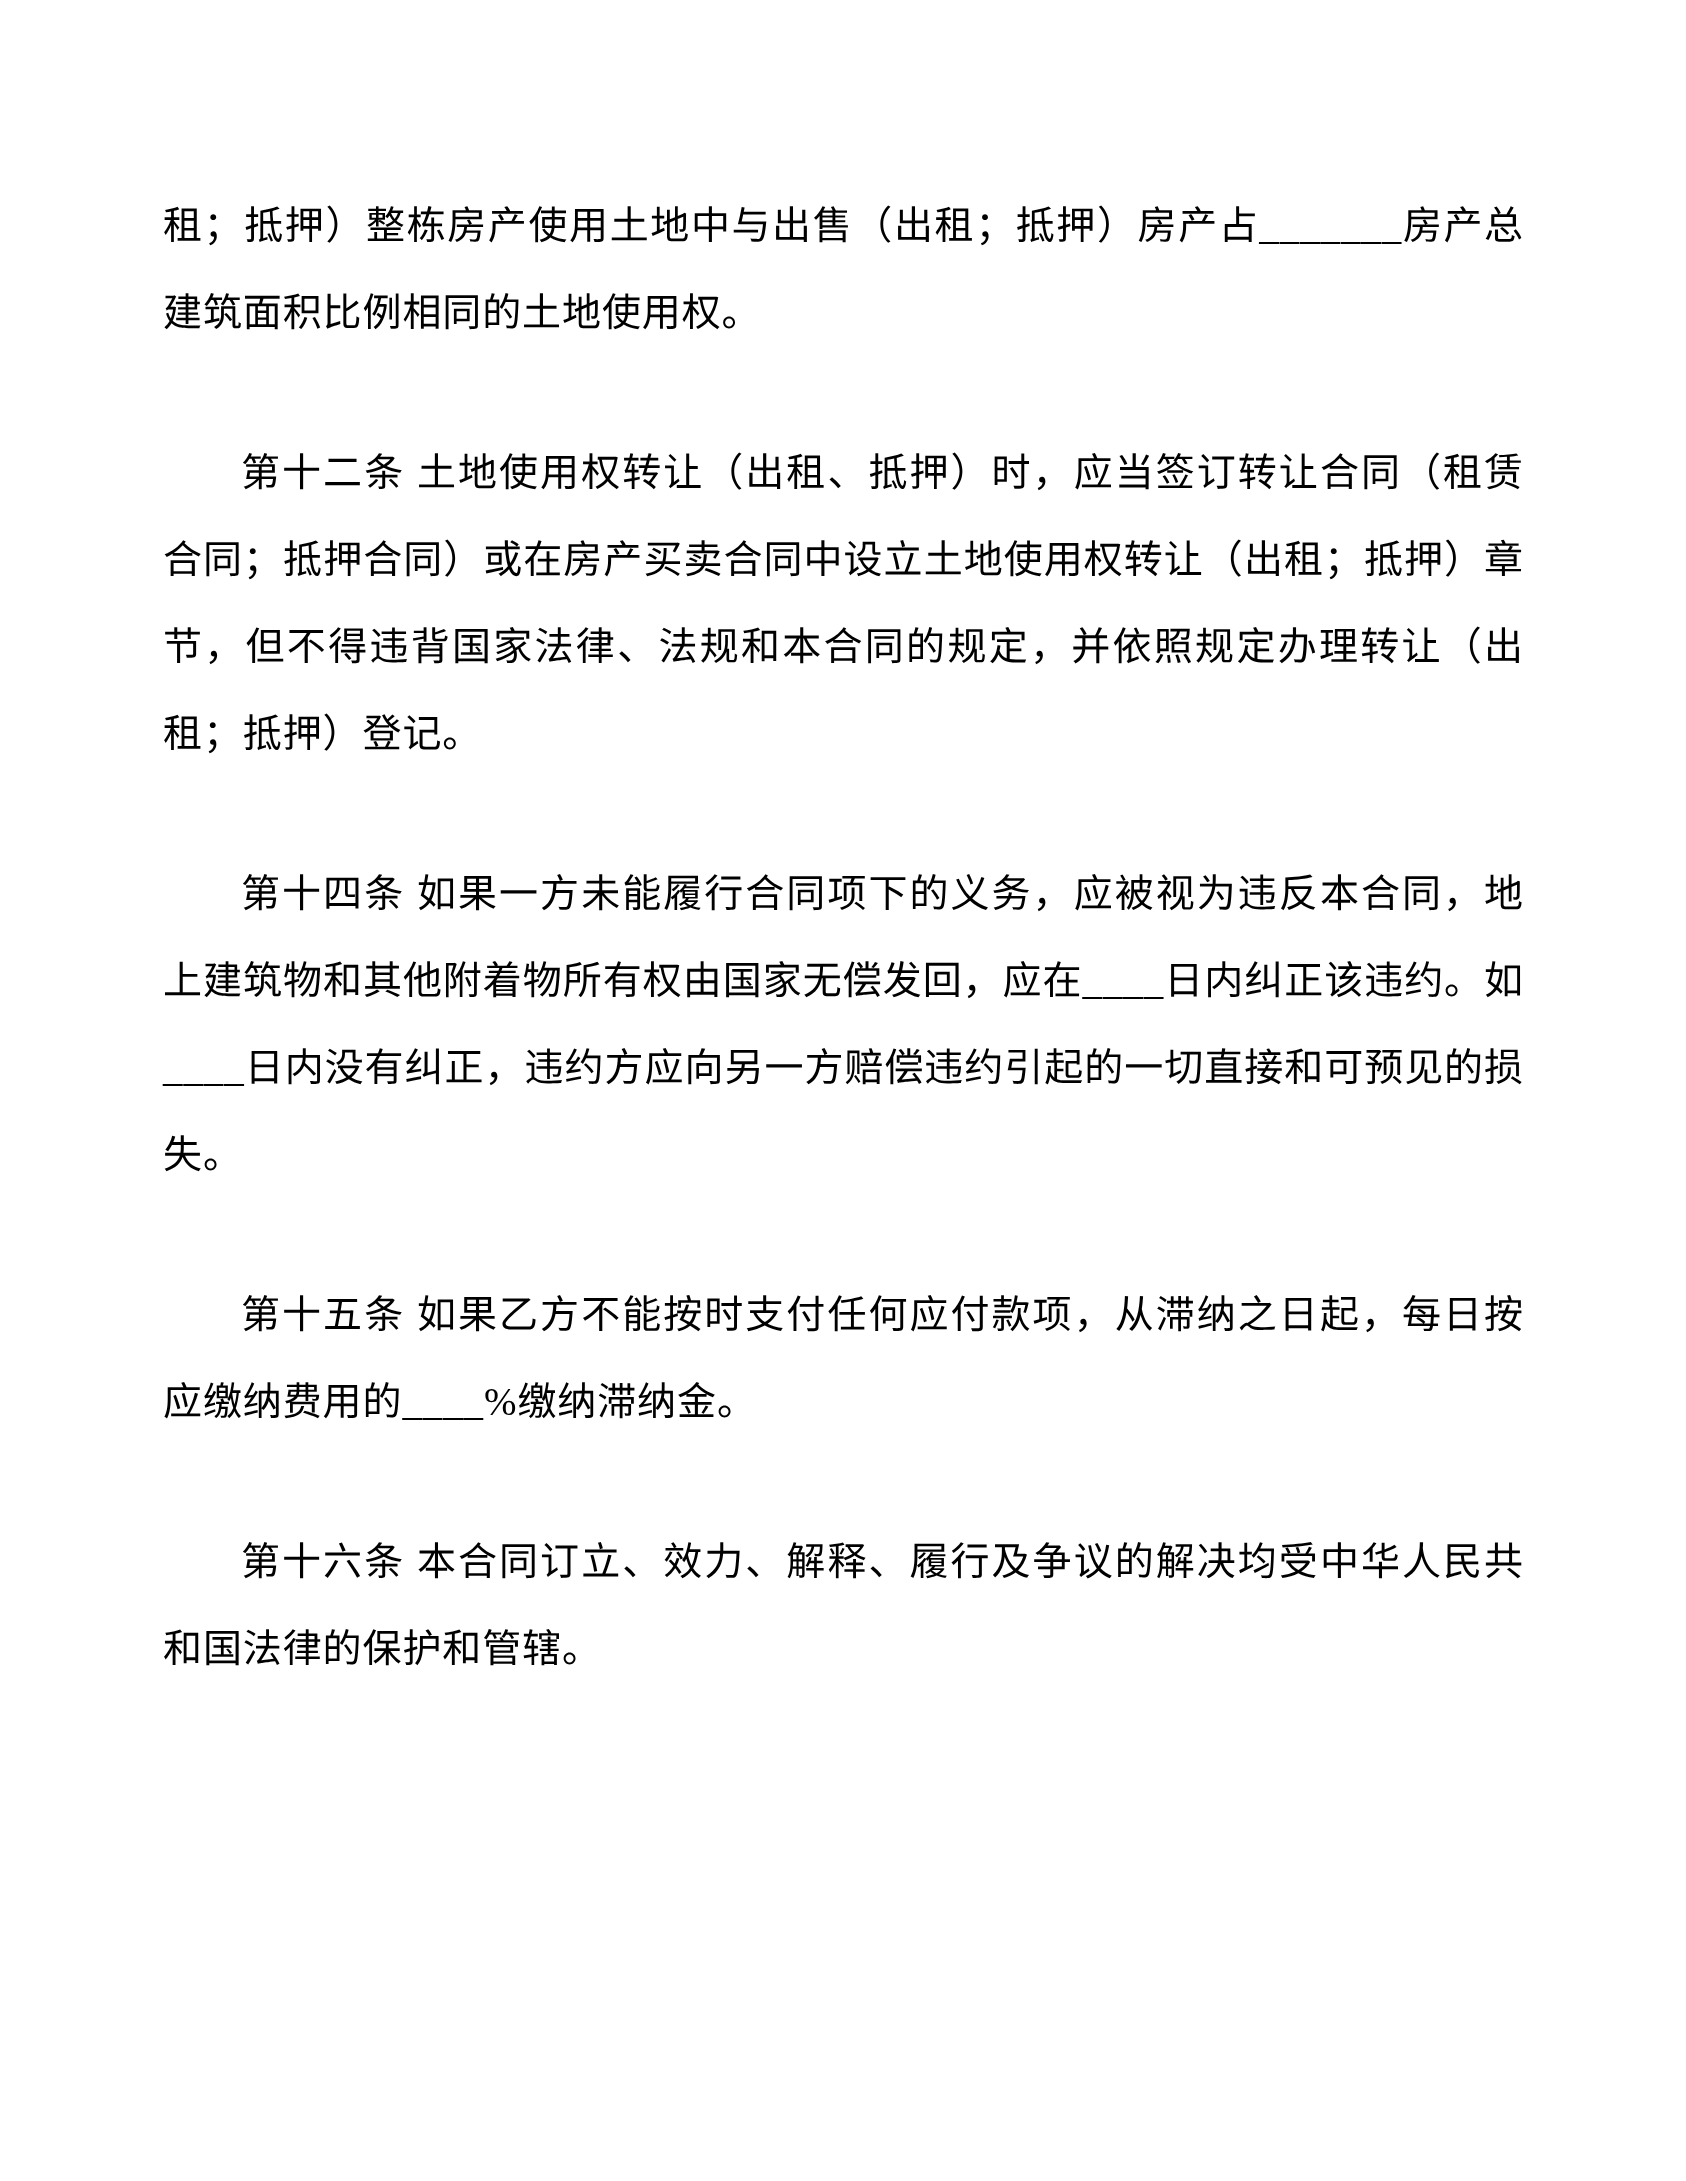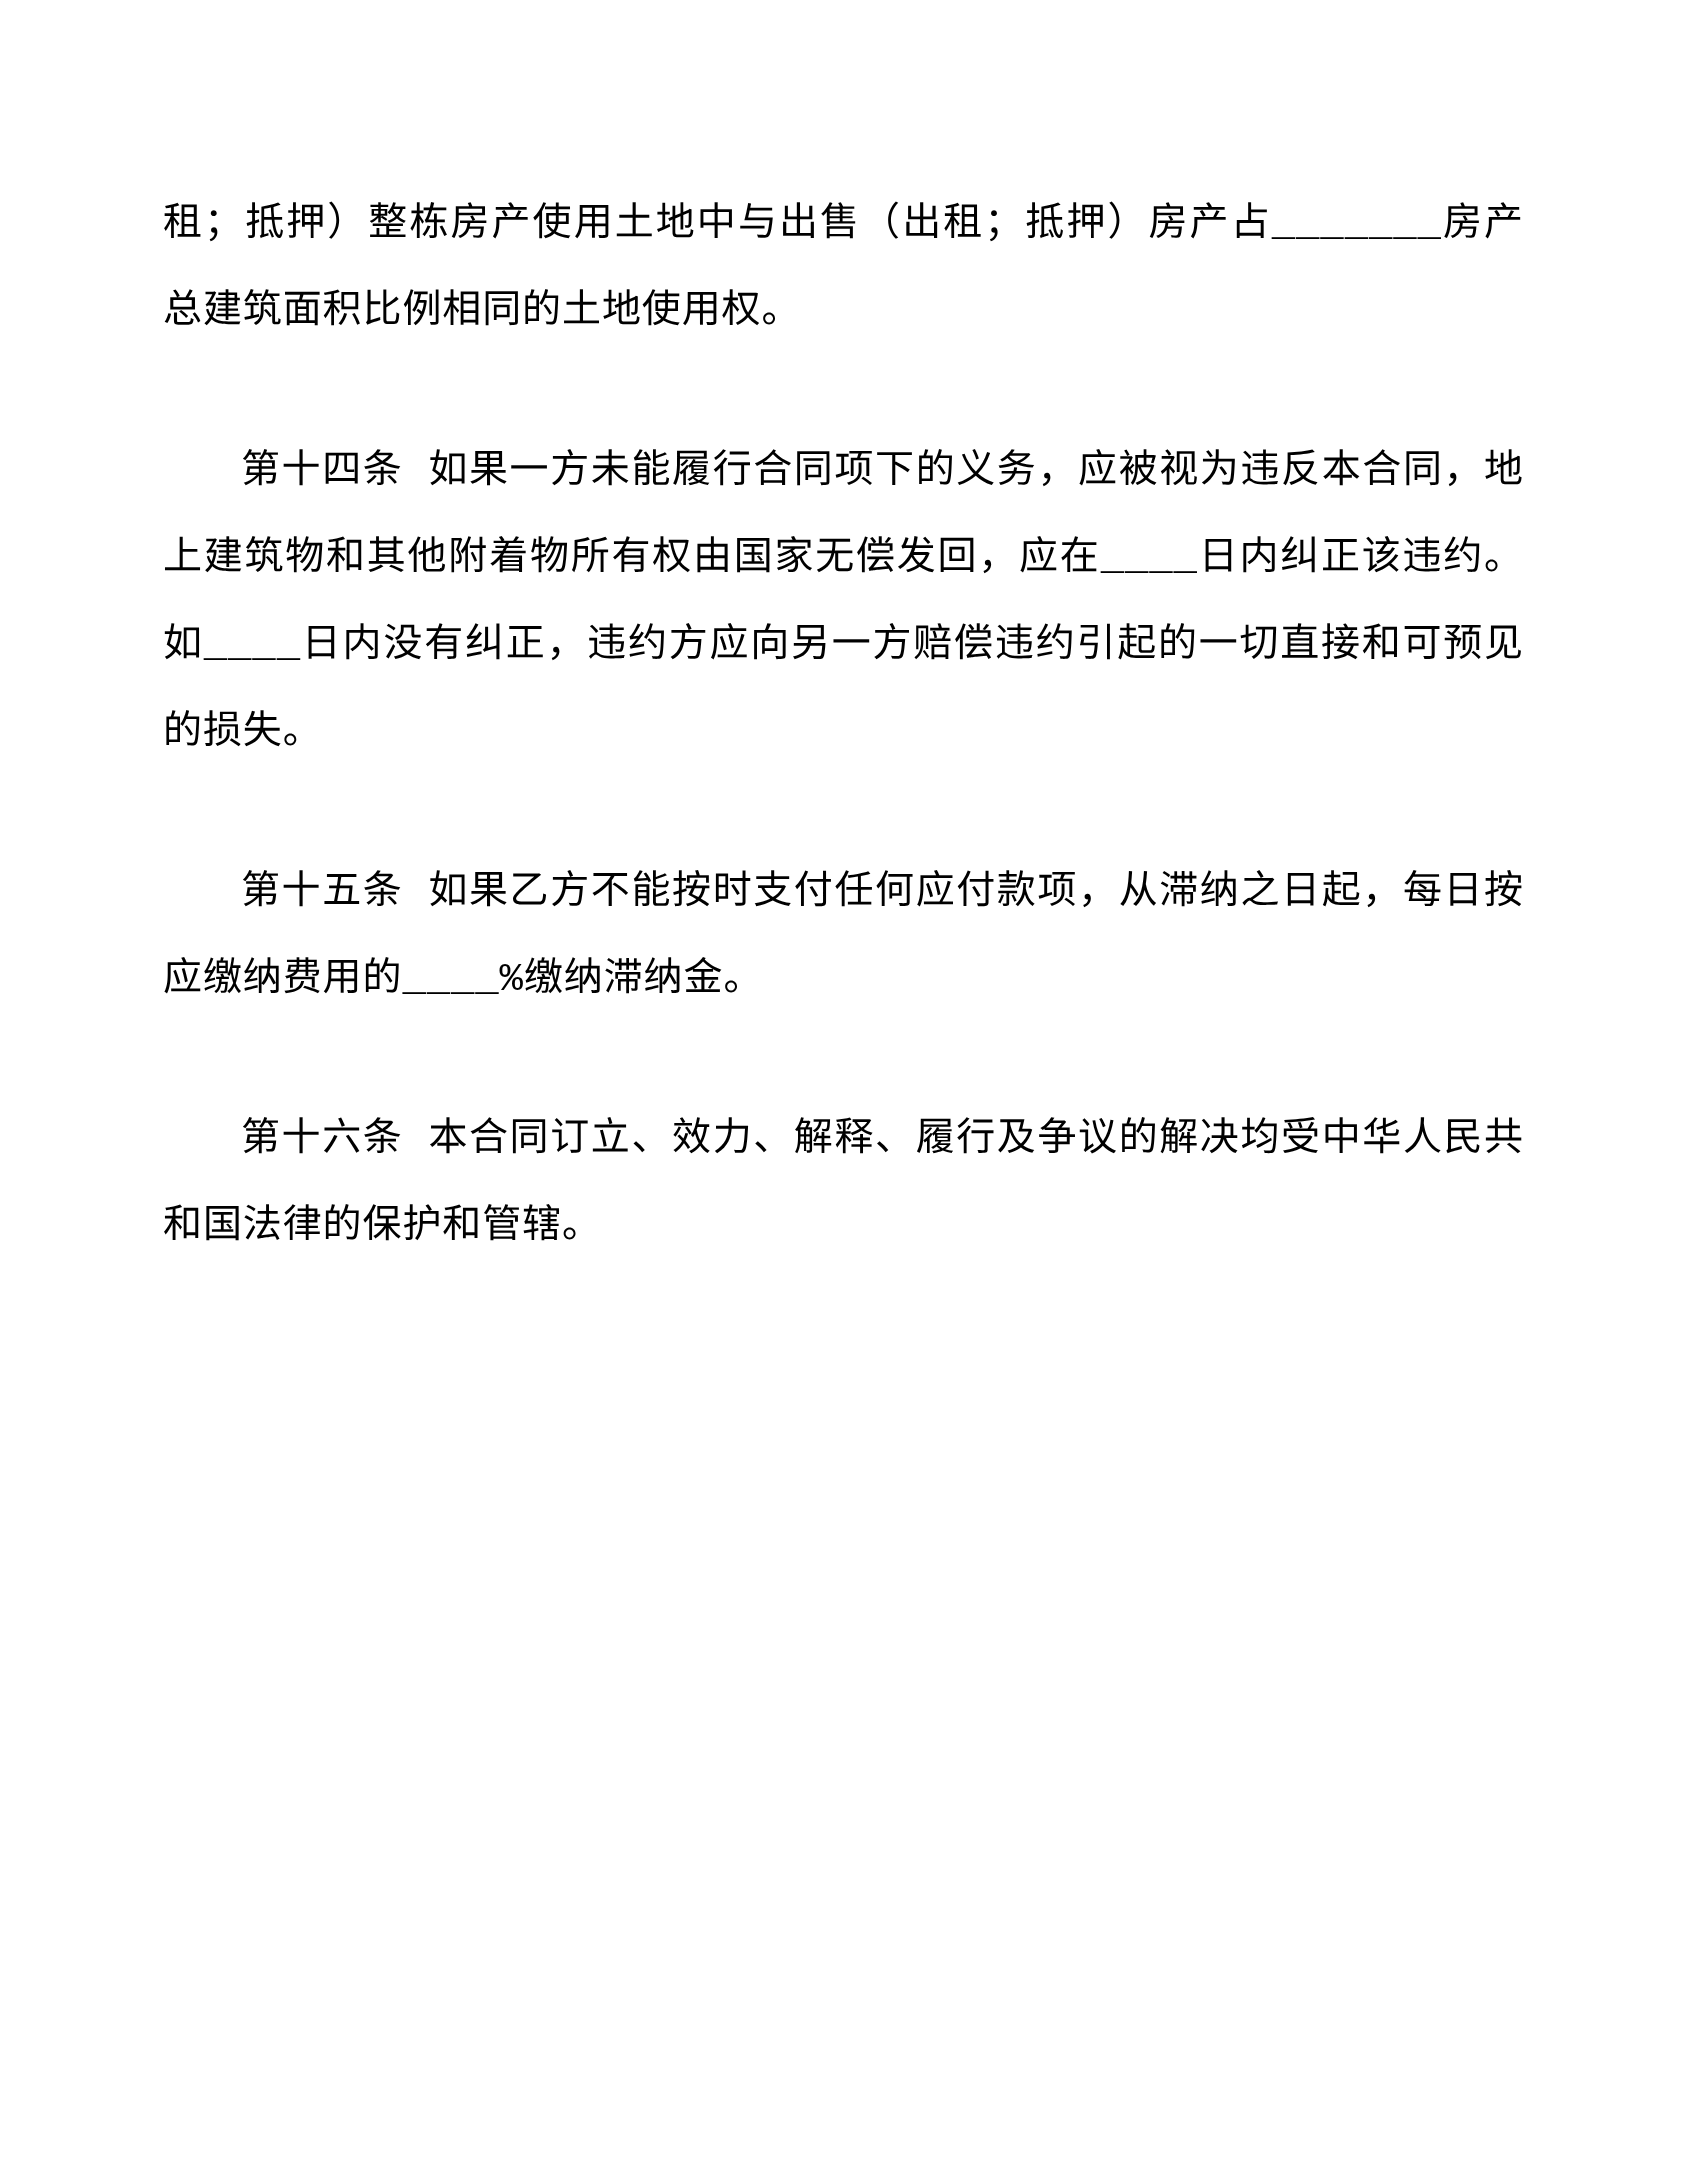--- a/index.html
+++ b/index.html
@@ -12,21 +12,20 @@
     height: 2182px;
     overflow: hidden;
     font-family: "Liberation Serif", "DejaVu Serif", serif;
   }
   .page {
     box-sizing: border-box;
     width: 1686px;
     height: 2182px;
     padding: 182px 162px 55px 163px;
     background: #ffffff;
-    font-family: Liberation Mono, monospace;
   }
   .para {
     font-size: 39px;
     line-height: 87px;
     color: #000000;
     text-align: justify;
     margin: 0 0 73px 0;
     letter-spacing: 0.9px;
     word-break: break-all;
   }
@@ -36,20 +35,21 @@
   .para.no-indent {
     text-indent: 0;
   }
 </style>
 </head>
 <body>
 
 <div class="page">
   <p class="para no-indent">租；抵押）整栋房产使用土地中与出售（出租；抵押）房产占_______房产总建筑面积比例相同的土地使用权。</p>
 
+  <p class="para indent">第十二条 土地使用权转让（出租、抵押）时，应当签订转让合同（租赁合同；抵押合同）或在房产买卖合同中设立土地使用权转让（出租；抵押）章节，但不得违背国家法律、法规和本合同的规定，并依照规定办理转让（出租；抵押）登记。</p>
 
 
   <p class="para indent">第十四条 如果一方未能履行合同项下的义务，应被视为违反本合同，地上建筑物和其他附着物所有权由国家无偿发回，应在____日内纠正该违约。如____日内没有纠正，违约方应向另一方赔偿违约引起的一切直接和可预见的损失。</p>
 
   <p class="para indent">第十五条 如果乙方不能按时支付任何应付款项，从滞纳之日起，每日按应缴纳费用的____%缴纳滞纳金。</p>
 
   <p class="para indent">第十六条 本合同订立、效力、解释、履行及争议的解决均受中华人民共和国法律的保护和管辖。</p>
 </div>
 
 

